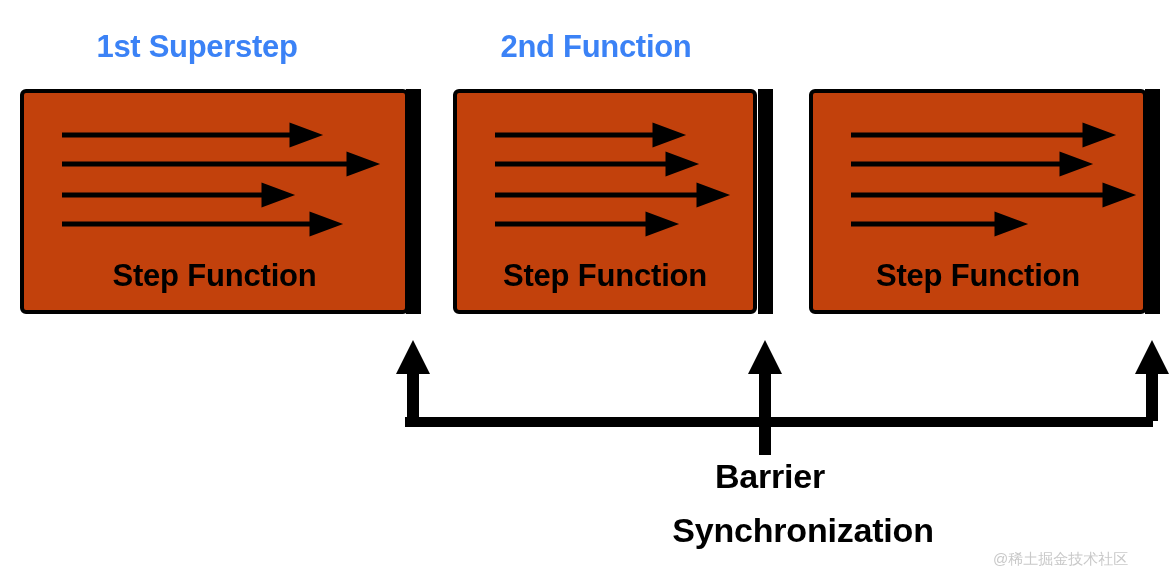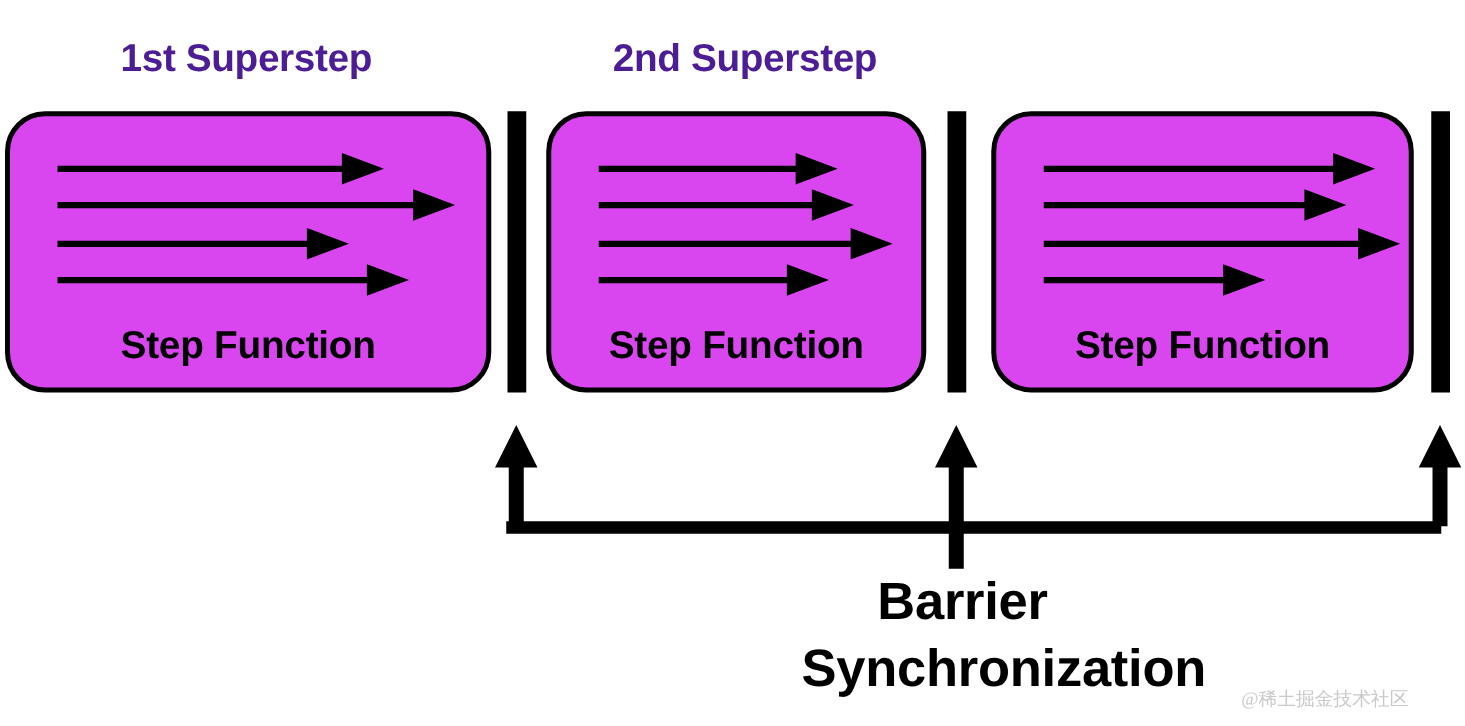--- a/index.html
+++ b/index.html
@@ -17,32 +17,33 @@
   #stage {
     position: absolute;
     left: 0; top: 0;
     width: 1172px;
     height: 581px;
   }
   .superstep-title {
     position: absolute;
     font-size: 31px;
     font-weight: bold;
-    color: #4c1d95;
+    color: #3b82f6;
     letter-spacing: -0.3px;
     white-space: nowrap;
     text-align: center;
     line-height: 1;
   }
   .step-box {
     position: absolute;
-    background: #d946ef;
+    background: #c2410c;
     border: 4px solid #000000;
-    border-radius: 32px;
+    border-radius: 6px;
     box-sizing: border-box;
+    margin-left: 16px;
   }
   .step-label {
     position: absolute;
     left: 0;
     width: 100%;
     text-align: center;
     font-size: 31px;
     font-weight: bold;
     color: #000000;
     letter-spacing: -0.2px;
@@ -65,48 +66,48 @@
     position: absolute;
     width: 0;
     height: 0;
     border-left: 17px solid transparent;
     border-right: 17px solid transparent;
     border-bottom: 34px solid #000000;
   }
   .barrier-caption {
     position: absolute;
     text-align: center;
-    font-size: 42px;
+    font-size: 34px;
     font-weight: bold;
     color: #000000;
     line-height: 1.12;
     white-space: nowrap;
     letter-spacing: -0.2px;
   }
   .watermark {
     position: absolute;
     font-size: 15px;
     color: #c9c9c9;
-    font-family: Liberation Serif, serif;
+    font-family: Liberation Sans, sans-serif;
     white-space: nowrap;
   }
   svg.arrows {
     position: absolute;
     left: 0; top: 0;
     overflow: visible;
   }
 </style>
 </head>
 <body>
 
 <div id="stage">
 
   <div class="superstep-title" style="left:0px; top:31px; width:394px;">1st Superstep</div>
 
-  <div class="superstep-title" style="left:437px; top:31px; width:318px;">2nd Superstep</div>
+  <div class="superstep-title" style="left:437px; top:31px; width:318px;">2nd Function</div>
 
 
   <div class="step-box" style="left:4px; top:89px; width:389px; height:225px;">
     <svg class="arrows" width="389" height="225">
       <g stroke="#000000" stroke-width="5" fill="#000000">
         <line x1="38" y1="42" x2="268" y2="42"></line>
         <polygon points="268,33 292,42 268,51"></polygon>
         <line x1="38" y1="71" x2="325" y2="71"></line>
         <polygon points="325,62 349,71 325,80"></polygon>
         <line x1="38" y1="102" x2="240" y2="102"></line>

